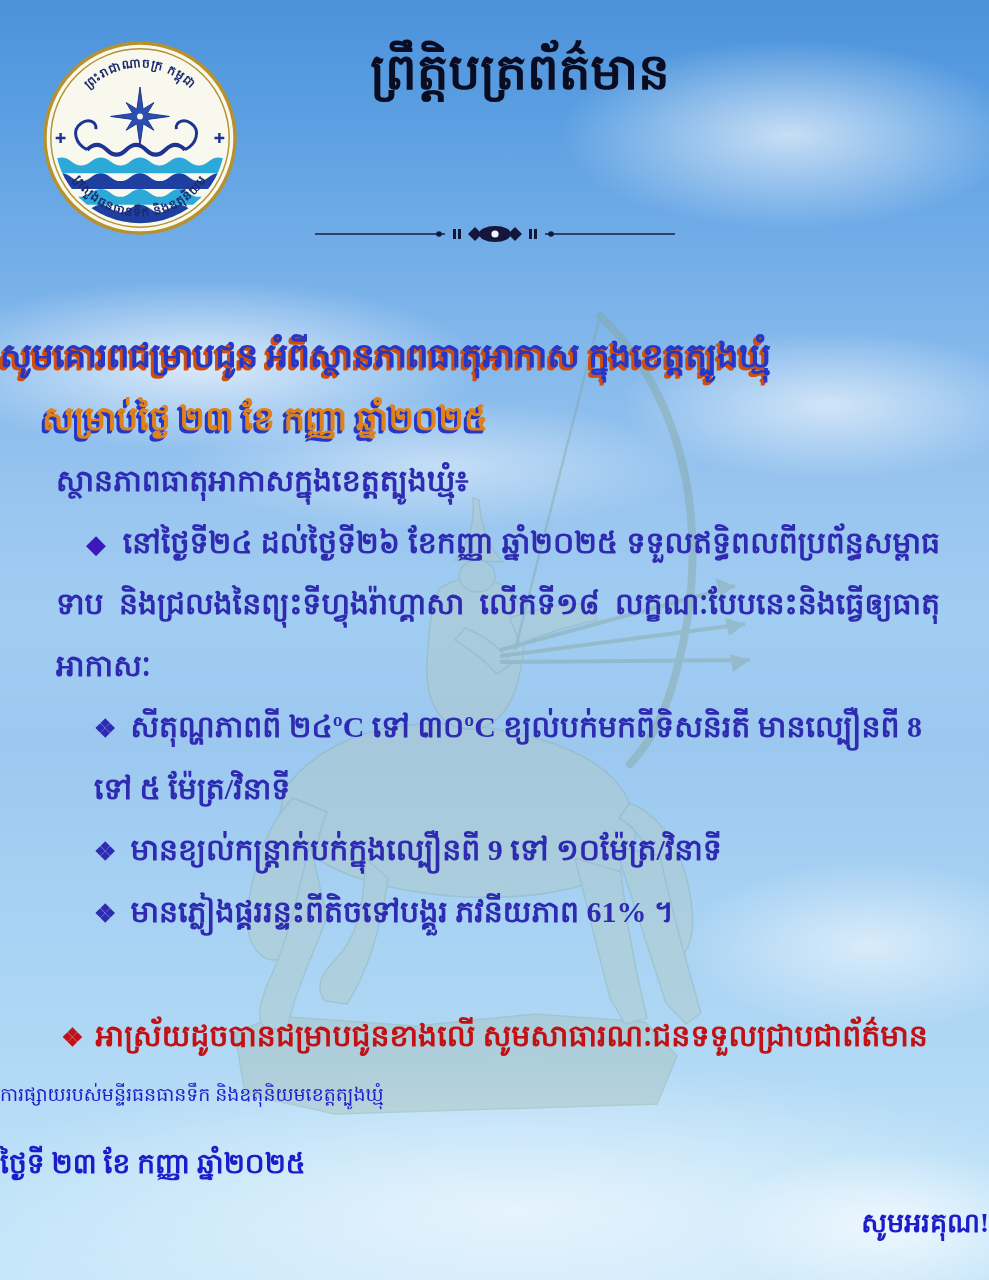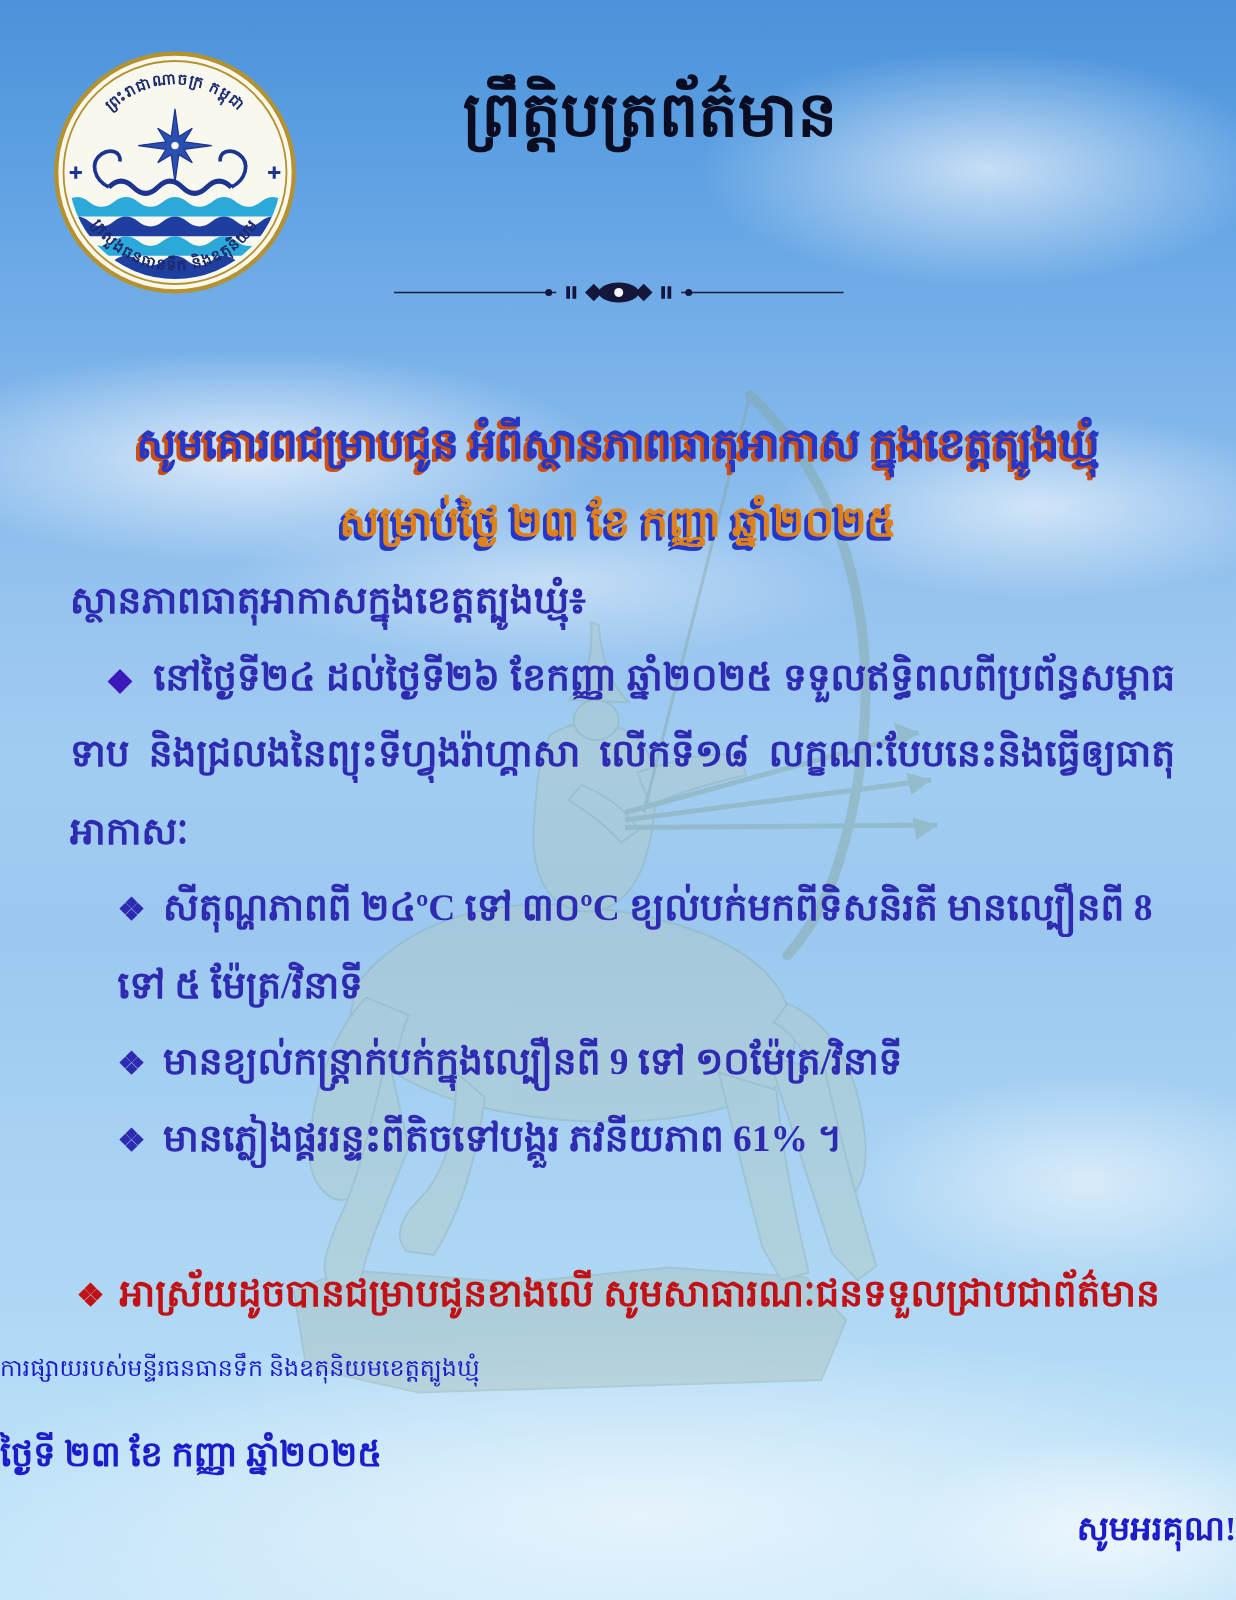--- a/index.html
+++ b/index.html
@@ -16,34 +16,35 @@
   .c3{left:620px;top:330px;width:420px;height:150px;background:radial-gradient(closest-side,rgba(255,255,255,.6),rgba(255,255,255,0));}
   .c4{left:180px;top:400px;width:520px;height:130px;background:radial-gradient(closest-side,rgba(255,255,255,.45),rgba(255,255,255,0));}
   .c5{left:680px;top:860px;width:380px;height:170px;background:radial-gradient(closest-side,rgba(255,255,255,.55),rgba(255,255,255,0));}
   .c6{left:-60px;top:1060px;width:1150px;height:300px;background:radial-gradient(closest-side,rgba(255,255,255,.6),rgba(255,255,255,0));}
   .c7{left:720px;top:1150px;width:340px;height:150px;background:radial-gradient(closest-side,rgba(255,255,255,.65),rgba(255,255,255,0));}
 
   .statue{position:absolute;left:215px;top:258px;width:560px;height:880px;}
 
   .logo{position:absolute;left:42px;top:40px;width:196px;height:196px;}
 
-  .titles{position:absolute;left:200px;top:42px;width:640px;text-align:center;margin-top:20px;}
+  .titles{position:absolute;left:200px;top:42px;width:640px;text-align:center;}
   .title-line1{font-size:50px;font-weight:bold;color:#0a0c22;line-height:1.2;}
   .title-line2{font-size:48px;font-weight:bold;color:#0a0c22;line-height:1.2;margin-top:22px;}
 
   .divider{position:absolute;left:0;top:222px;width:100%;display:flex;justify-content:center;}
 
-  .heading{position:absolute;left:0;top:330px;width:100%;text-align:center;}
+  .heading{position:absolute;left:0;top:330px;width:100%;text-align:left;}
   .heading-line1{
     font-size:34px;font-weight:bold;color:#2437c8;line-height:1.5;
     text-shadow:-2px 2px 0 #cf4e0e,-3px 3px 0 #cf4e0e;
   }
   .heading-line2{
     font-size:34px;font-weight:bold;color:#e0821a;line-height:1.5;margin-top:12px;
     text-shadow:-2px 2px 0 #2437c8,-3px 3px 0 #2437c8;
+    padding-left:42px;
   }
 
   .body-text{position:absolute;left:56px;top:450px;width:884px;color:#2e2bb2;font-weight:bold;font-size:30px;line-height:2.05;}
   .body-text p{margin:0;}
   .intro{text-align:left;}
   .main-bullet{text-align:justify;}
   .main-bullet .mk{color:#3c17bb;font-size:26px;padding-left:30px;padding-right:16px;}
   .sub-bullet{text-align:left;padding-left:38px;}
   .sub-bullet .mk{font-size:25px;padding-right:14px;}
 

